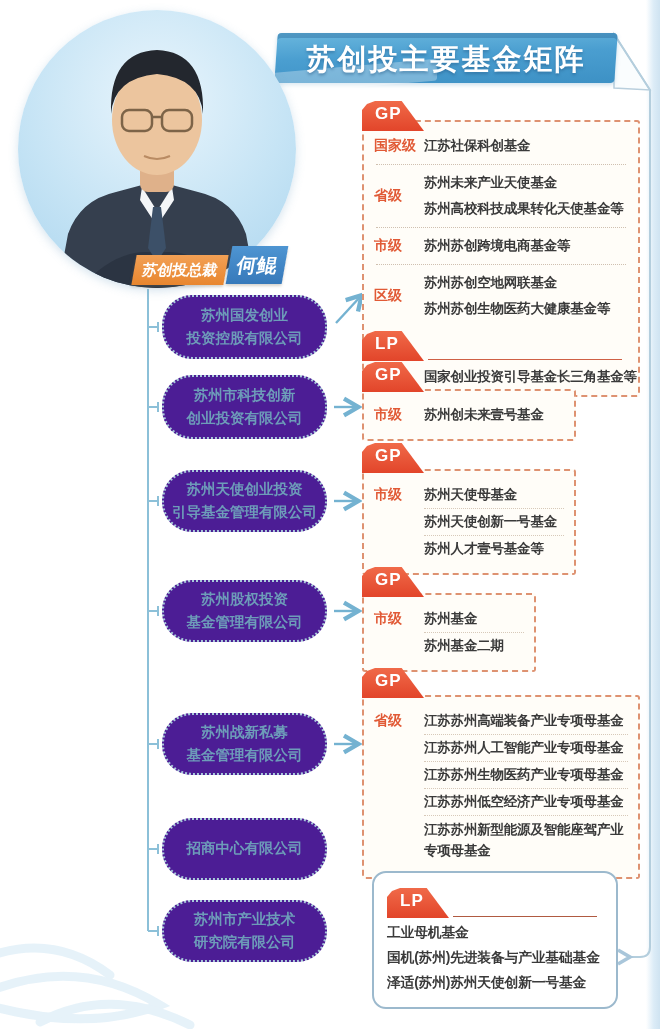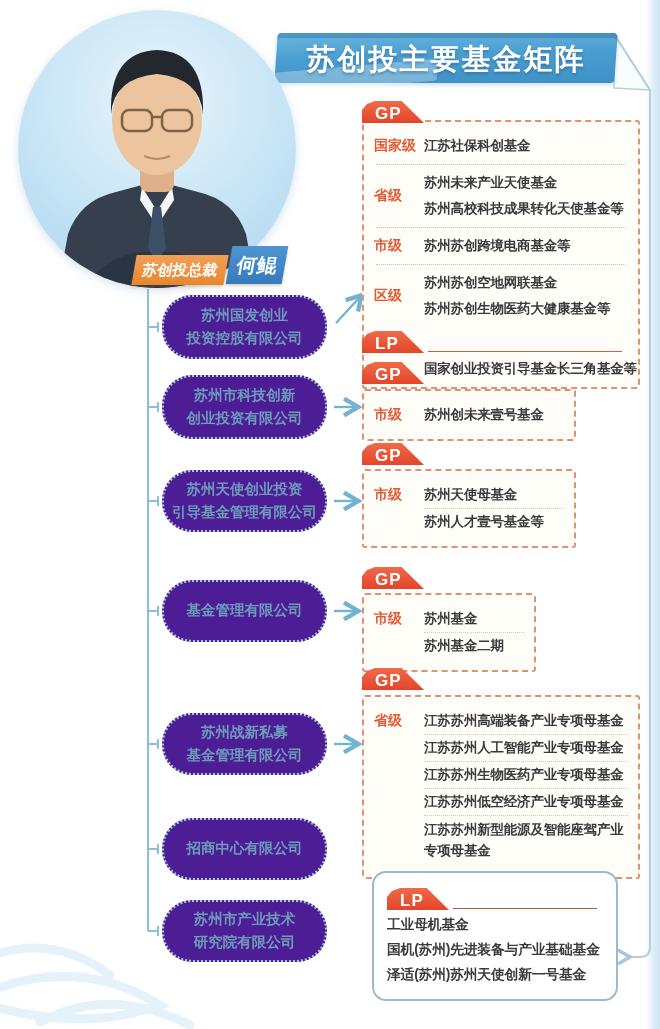--- a/index.html
+++ b/index.html
@@ -54,21 +54,21 @@
   .company {
     position:absolute; left:162px; width:165px; box-sizing:border-box; z-index:5;
     border:2px dotted #a9c9db; border-radius:30px; background:#4c1d95;
     color:#6d9cb9; font-weight:bold; font-size:14.5px; text-align:center;
     display:flex; flex-direction:column; justify-content:center; line-height:1.6;
   }
   .company span { display:block; white-space:nowrap; }
 
   
   .tab {
-    position:relative; z-index:2; display:inline-block; width:62px; height:22px;
+    position:relative; z-index:2; display:inline-block; width:62px; height:30px;
     line-height:25px; padding-left:13px; box-sizing:border-box;
     background:linear-gradient(#f06a49,#e2452a); color:#fff; font-weight:bold;
     font-size:17px; letter-spacing:1px;
     clip-path:polygon(0 100%, 0 9px, 5px 3px, 13px 0, 64% 0, 100% 100%);
   }
   .fund-badge { position:absolute; z-index:6; }
 
   
   .dash-box {
     position:absolute; box-sizing:border-box; z-index:5;
@@ -182,20 +182,21 @@
   </div>
   <div class="company" style="top:375px;height:64px">
     <span>苏州市科技创新</span>
     <span>创业投资有限公司</span>
   </div>
   <div class="company" style="top:470px;height:62px">
     <span>苏州天使创业投资</span>
     <span>引导基金管理有限公司</span>
   </div>
   <div class="company" style="top:580px;height:62px">
+    <span>苏州股权投资</span>
     <span>基金管理有限公司</span>
   </div>
   <div class="company" style="top:713px;height:62px">
     <span>苏州战新私募</span>
     <span>基金管理有限公司</span>
   </div>
   <div class="company" style="top:818px;height:62px">
     <span>招商中心有限公司</span>
   </div>
   <div class="company" style="top:900px;height:62px">
@@ -250,20 +251,21 @@
         </div>
     </div>
   </div>
 
   <div class="tab fund-badge" style="left:362px;top:443px">GP</div>
   <div class="dash-box" style="left:362px;top:469px;width:214px">
     <div class="lvl-row top">
       <span class="lvl">市级</span>
       <div class="fnames ruled">
         <div>苏州天使母基金</div>
+        <div>苏州天使创新一号基金</div>
         <div>苏州人才壹号基金等</div>
       </div>
     </div>
   </div>
 
   <div class="tab fund-badge" style="left:362px;top:567px">GP</div>
   <div class="dash-box" style="left:362px;top:593px;width:174px">
     <div class="lvl-row top">
       <span class="lvl">市级</span>
       <div class="fnames ruled" style="width:110px">

